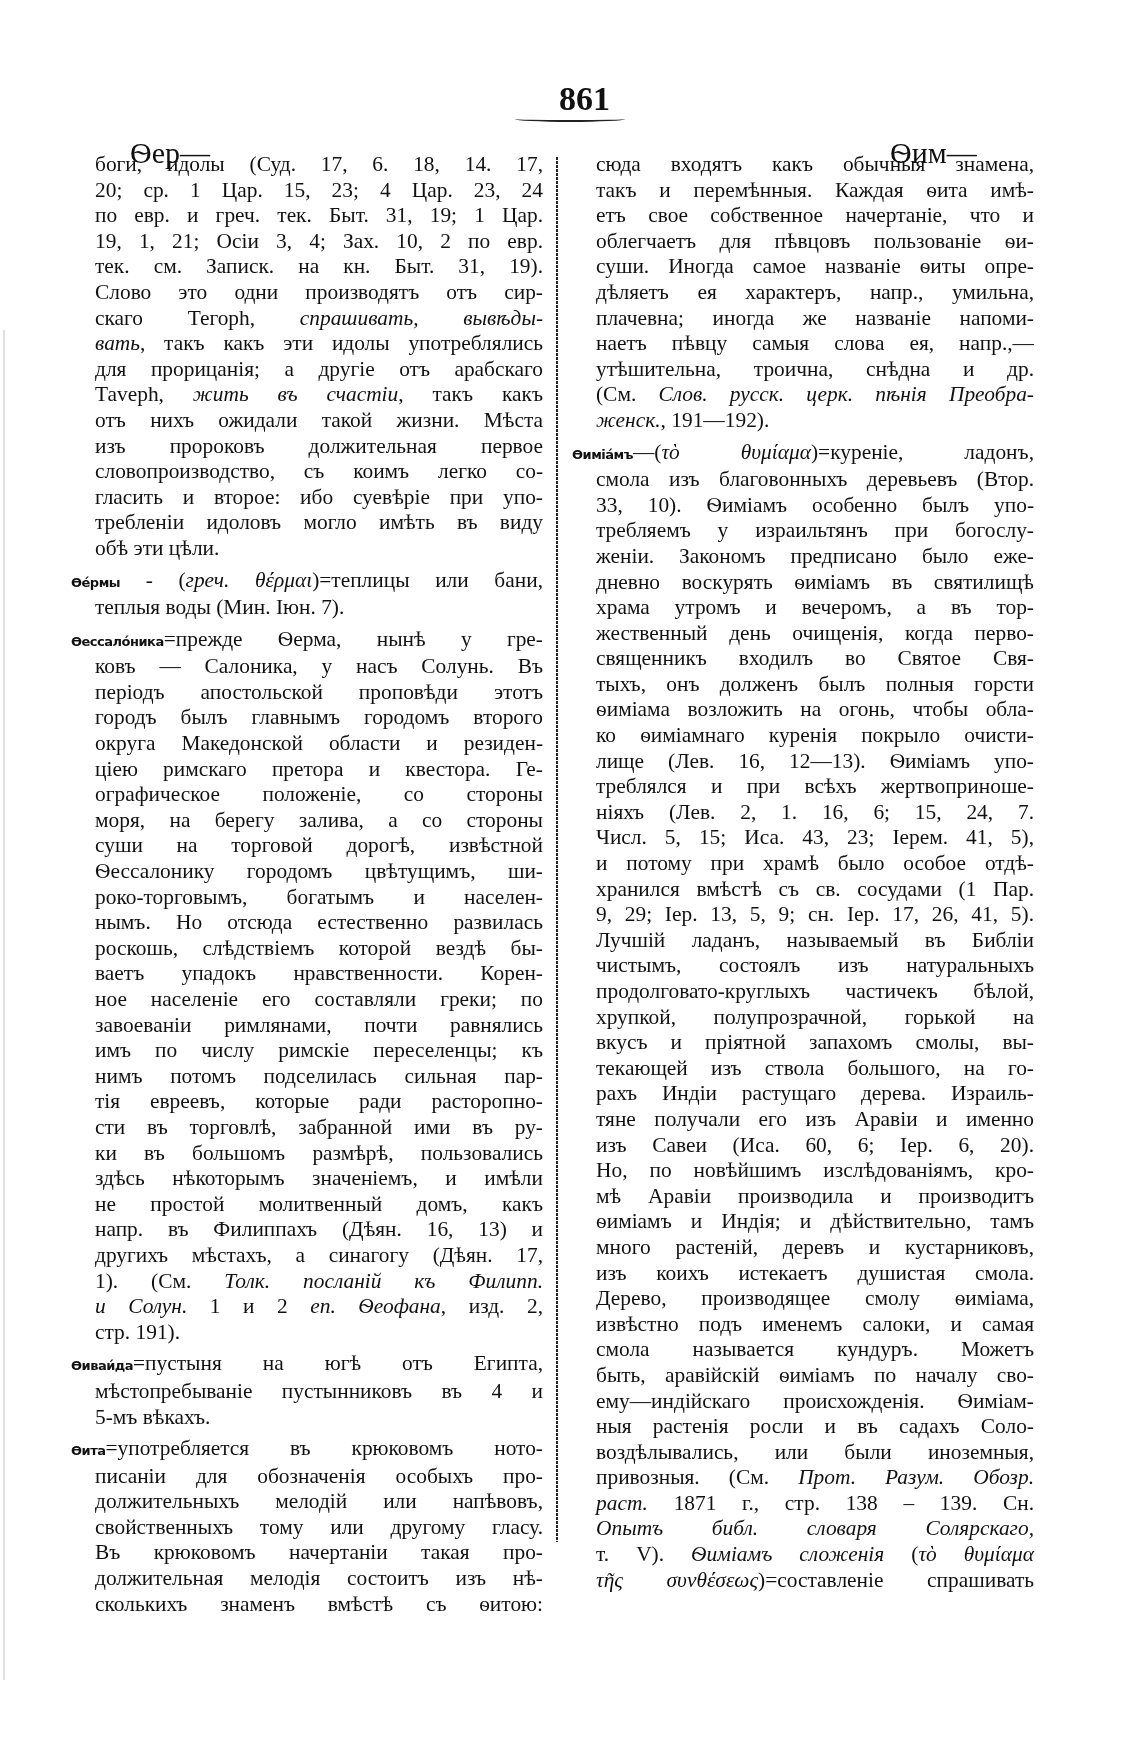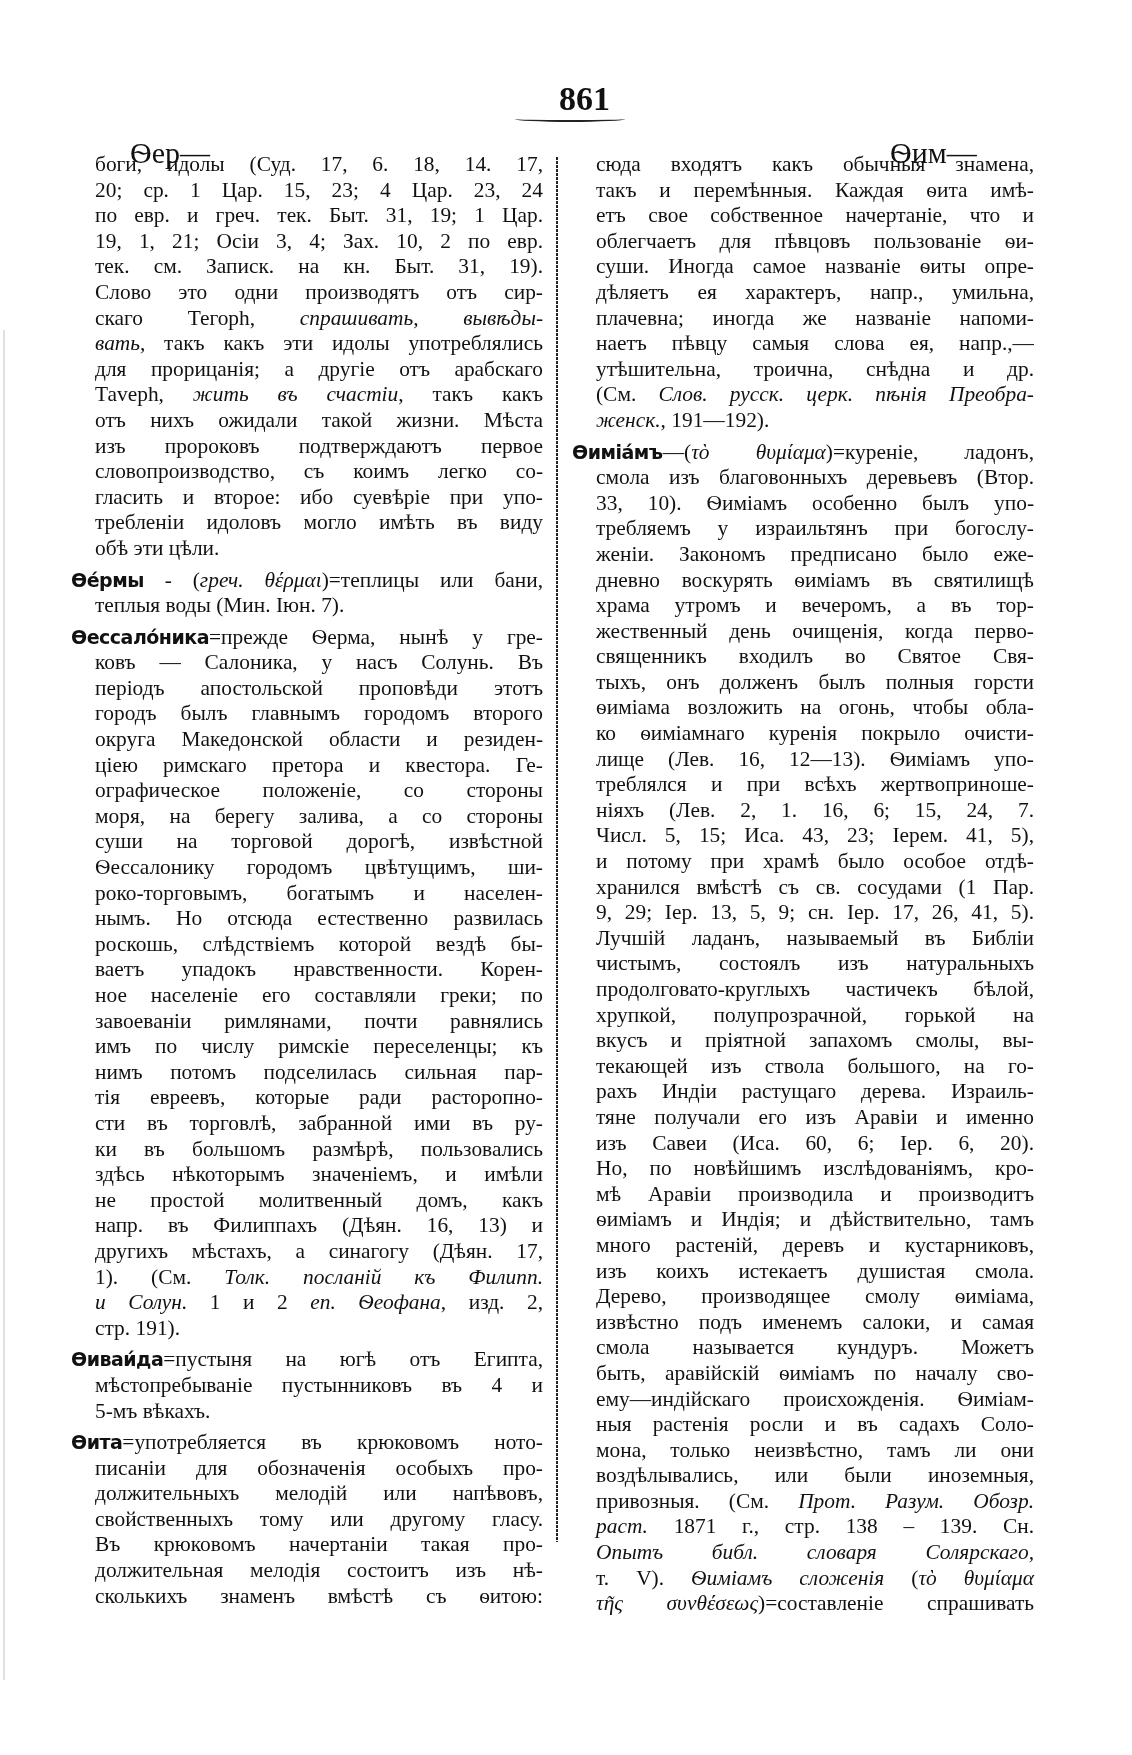--- a/index.html
+++ b/index.html
@@ -17,21 +17,21 @@
   .col-left { left: 95px; width: 448px; }
   .col-right { left: 596px; width: 438px; }
   .divider { position: absolute; left: 554px; top: 157px; width: 6px; height: 1385px;
              background: repeating-linear-gradient(180deg, #222 0 3px, transparent 3px 4px);
              clip-path: inset(0 2px 0 2px); }
   .divider-l { position: absolute; left: 3px; top: 330px; width: 2px; height: 1350px;
                background: #ccc; opacity: .6; }
   .line { display: block; white-space: nowrap; text-align-last: justify; text-align: justify; }
   .line.last { text-align-last: left; }
   .entry { margin-top: 6px; }
-  .hw { font-family: "DejaVu Sans", sans-serif; font-weight: bold; font-size: 19px; letter-spacing: -0.5px; }
+  .hw { font-family: "DejaVu Sans", sans-serif; font-weight: bold; font-size: 13px; letter-spacing: -0.5px; }
   i, .it { font-style: italic; }
 </style>
 </head>
 <body>
 
 <div class="page-number">861</div>
 <div class="page-rule"></div>
 <div class="running-head head-left">Ѳер—</div>
 <div class="running-head head-right">Ѳим—</div>
 <div class="divider"></div>
@@ -42,21 +42,21 @@
     <span class="line"><span>20; ср. 1 Цар. 15, 23; 4 Цар. 23, 24</span></span>
     <span class="line"><span>по евр. и греч. тек. Быт. 31, 19; 1 Цар.</span></span>
     <span class="line"><span>19, 1, 21; Осiи 3, 4; Зах. 10, 2 по евр.</span></span>
     <span class="line"><span>тек. см. Записк. на кн. Быт. 31, 19).</span></span>
     <span class="line"><span>Слово это одни производятъ отъ сир-</span></span>
     <span class="line"><span>скаго Тегорh, </span><span class="it">спрашивать, вывѣды-</span></span>
     <span class="line"><span class="it">вать</span><span>, такъ какъ эти идолы употреблялись</span></span>
     <span class="line"><span>для прорицанiя; а другiе отъ арабскаго</span></span>
     <span class="line"><span>Таvерh, </span><span class="it">жить въ счастiи</span><span>, такъ какъ</span></span>
     <span class="line"><span>отъ нихъ ожидали такой жизни. Мѣста</span></span>
-    <span class="line"><span>изъ пророковъ подтверждаютъ первое</span></span>
+    <span class="line"><span>изъ пророковъ должительная первое</span></span>
     <span class="line"><span>словопроизводство, съ коимъ легко со-</span></span>
     <span class="line"><span>гласить и второе: ибо суевѣрiе при упо-</span></span>
     <span class="line"><span>требленiи идоловъ могло имѣть въ виду</span></span>
     <span class="line last"><span>обѣ эти цѣли.</span></span>
     <span class="line entry" style="margin-left: -24px;"><span class="hw">Ѳе́рмы</span><span> - (</span><span class="it">греч. θέρμαι</span><span>)=теплицы или бани,</span></span>
     <span class="line last"><span>теплыя воды (Мин. Iюн. 7).</span></span>
     <span class="line entry" style="margin-left: -24px;"><span class="hw">Ѳессало́ника</span><span>=прежде Ѳерма, нынѣ у гре-</span></span>
     <span class="line"><span>ковъ — Салоника, у насъ Солунь. Въ</span></span>
     <span class="line"><span>перiодъ апостольской проповѣди этотъ</span></span>
     <span class="line"><span>городъ былъ главнымъ городомъ второго</span></span>
@@ -139,20 +139,19 @@
     <span class="line"><span>мѣ Аравiи производила и производитъ</span></span>
     <span class="line"><span>ѳимiамъ и Индiя; и дѣйствительно, тамъ</span></span>
     <span class="line"><span>много растенiй, деревъ и кустарниковъ,</span></span>
     <span class="line"><span>изъ коихъ истекаетъ душистая смола.</span></span>
     <span class="line"><span>Дерево, производящее смолу ѳимiама,</span></span>
     <span class="line"><span>извѣстно подъ именемъ салоки, и самая</span></span>
     <span class="line"><span>смола называется кундуръ. Можетъ</span></span>
     <span class="line"><span>быть, аравiйскiй ѳимiамъ по началу сво-</span></span>
     <span class="line"><span>ему—индiйскаго происхожденiя. Ѳимiам-</span></span>
     <span class="line"><span>ныя растенiя росли и въ садахъ Соло-</span></span>
-    <span class="line"><span>мона, только неизвѣстно, тамъ ли они</span></span>
     <span class="line"><span>воздѣлывались, или были иноземныя,</span></span>
     <span class="line"><span>привозныя. (См. </span><span class="it">Прот. Разум. Обозр.</span></span>
     <span class="line"><span class="it">раст.</span><span> 1871 г., стр. 138 – 139. Сн.</span></span>
     <span class="line"><span class="it">Опытъ библ. словаря Солярскаго,</span></span>
     <span class="line"><span>т. V). </span><span class="it">Ѳимiамъ сложенiя</span><span> (</span><span class="it">τὸ θυμίαμα</span></span>
     <span class="line"><span class="it">τῆς συνθέσεως</span><span>)=составленiе спрашивать</span></span>
   </div>
 
 </body></html>

